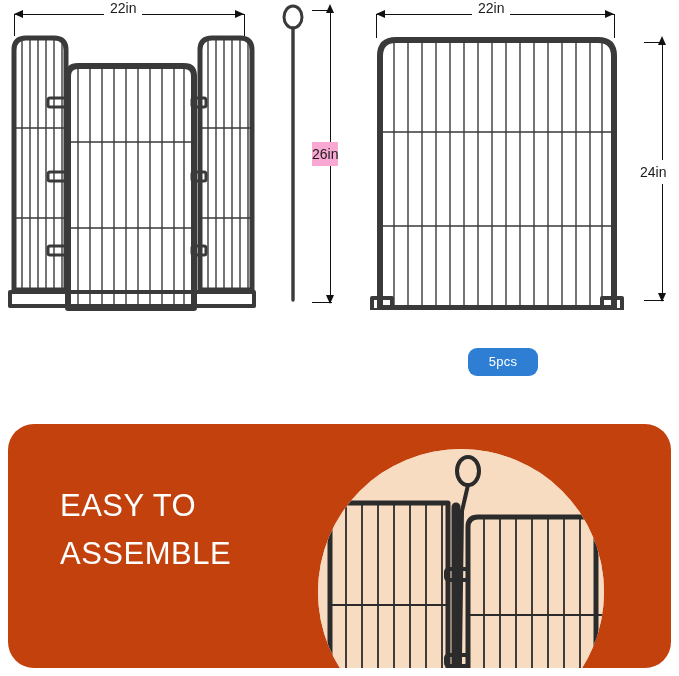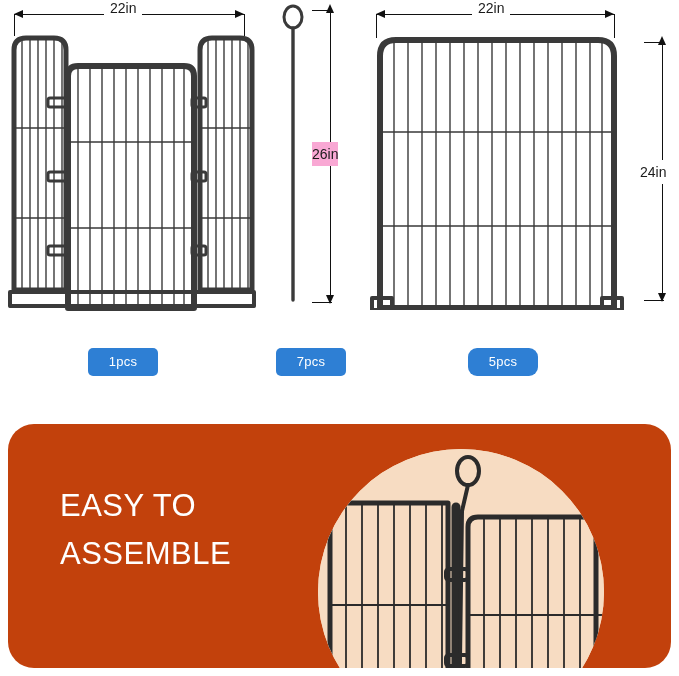--- a/index.html
+++ b/index.html
@@ -234,22 +234,20 @@
     </g>
   </svg>
 
   <div class="dim-line-v" style="left:662px; top:42px; height:258px;"></div>
   <div class="arrow arrow-up" style="left:657.5px; top:36px;"></div>
   <div class="arrow arrow-down" style="left:657.5px; top:293px;"></div>
   <div class="dim-line-h" style="left:644px; top:42px; width:20px;"></div>
   <div class="dim-line-h" style="left:644px; top:300px; width:20px;"></div>
   <div class="dim-label" style="left:640px; top:160px; background:#fff; padding:4px 0;">24in</div>
 
-  <div class="pill" style="left:88px; top:348px;">1pcs</div>
-  <div class="pill" style="left:276px; top:348px;">7pcs</div>
   <div class="pill" style="left:468px; top:348px;border-radius:9px;">5pcs</div>
 </div>
 
 <div id="banner">
 
   <div id="banner-text">
     <span>EASY TO</span>
     <span class="line2">ASSEMBLE</span>
   </div>
 

